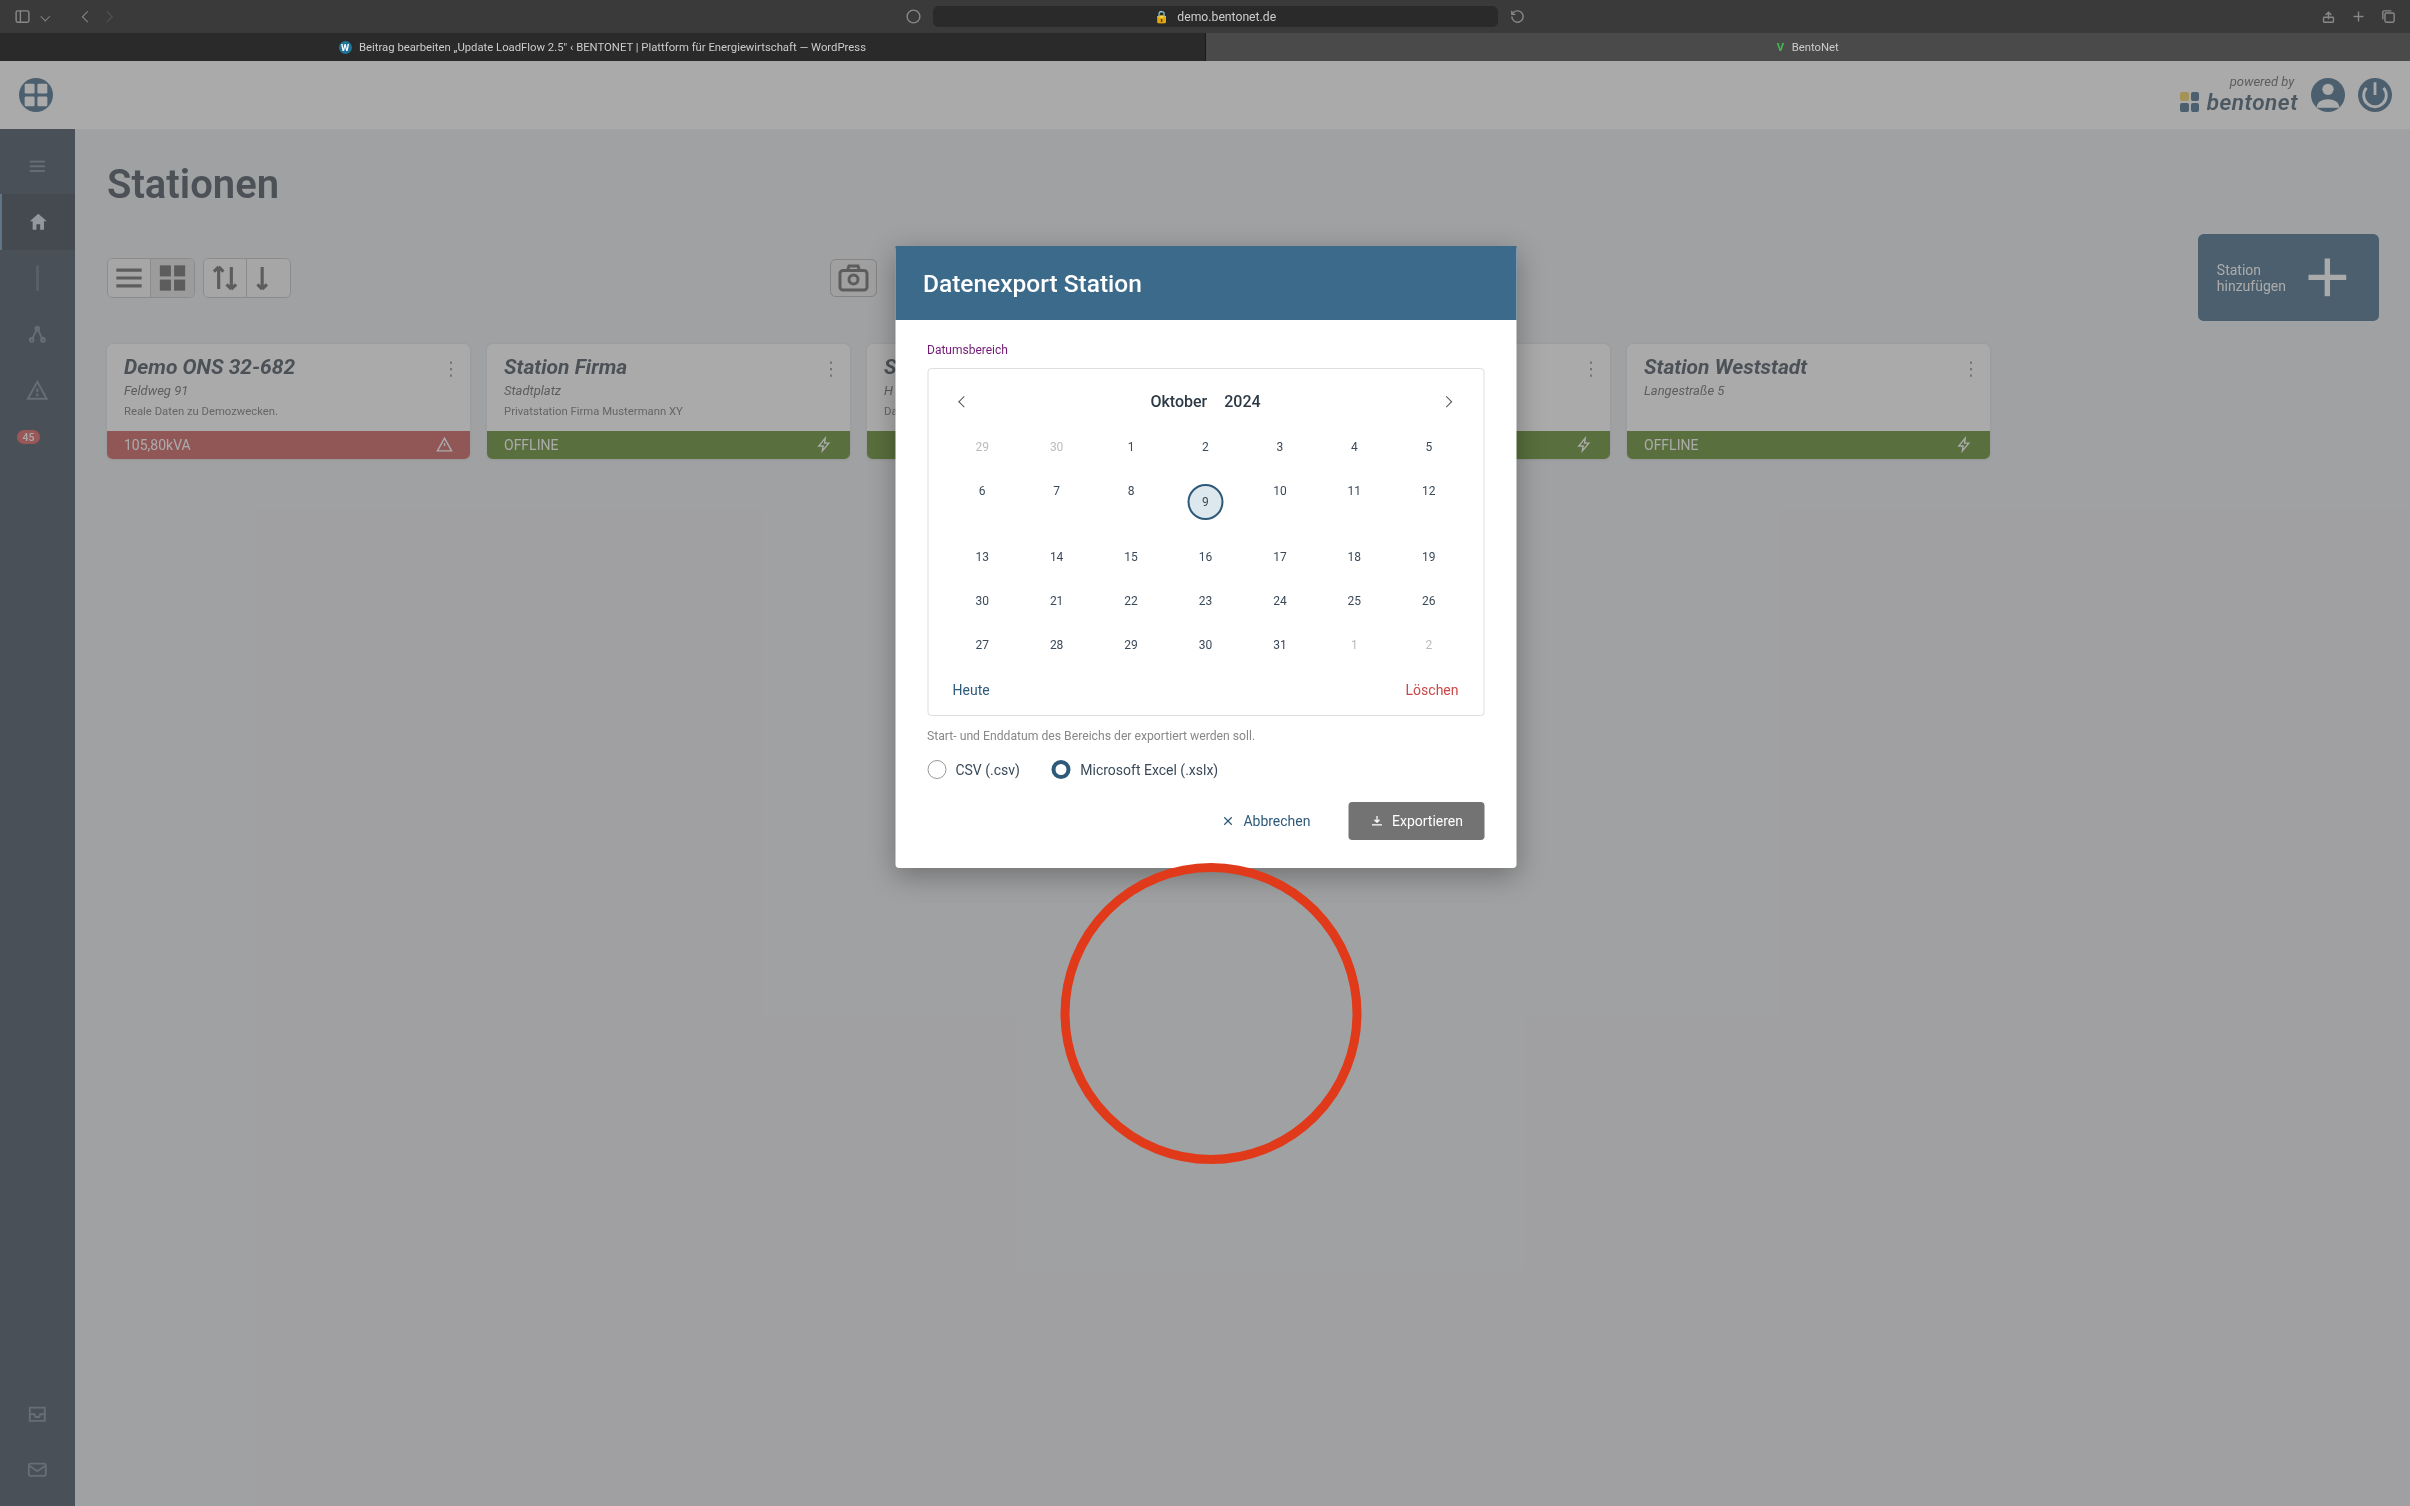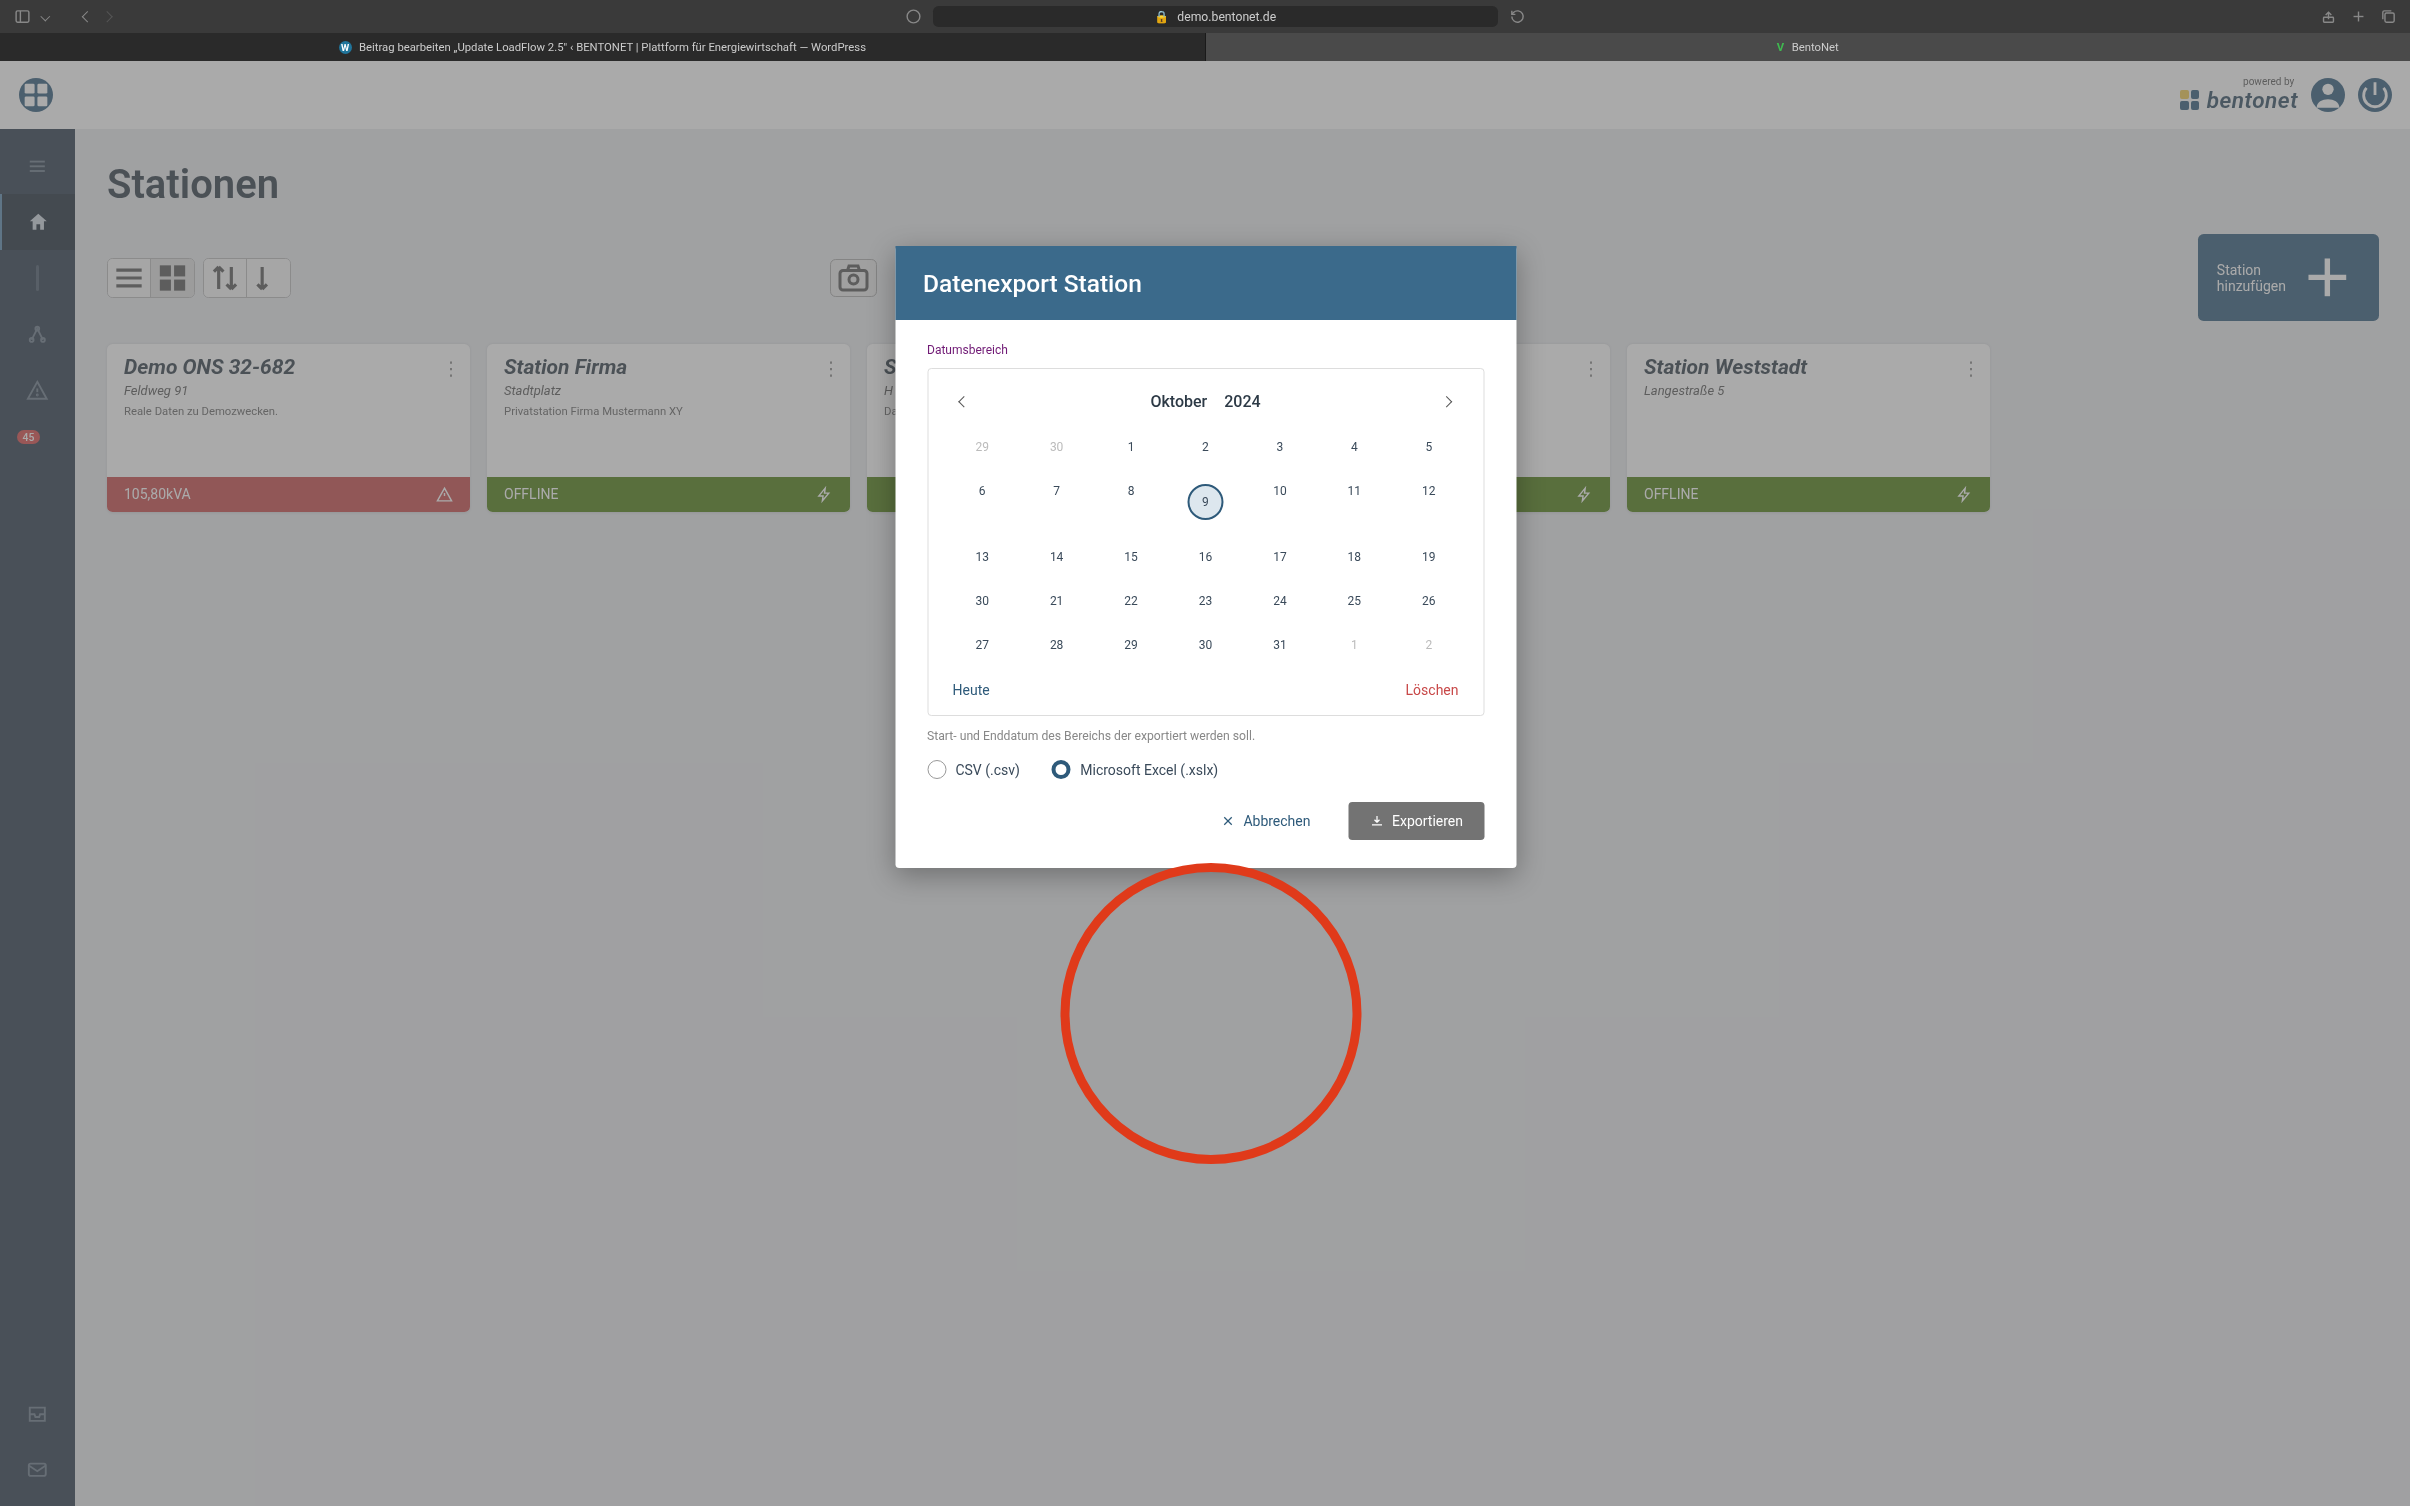--- a/index.html
+++ b/index.html
@@ -23,21 +23,21 @@
   .tab.active { background: #4a4a4a; }
   .tab-icon { width: 13px; height: 13px; display: inline-block; border-radius: 50%; }
   .wp-icon { background: #21759b; color: #fff; font-size: 9.4px; line-height: 13px; text-align: center; font-weight: bold; }
   .bento-icon { color: #3fb950; font-weight: bold; font-size: 11.3px; }
 
   
   .app { position: relative; height: calc(100% - 61px); background: #e8eaed; }
   .app-header { height: 68px; background: #fff; display: flex; align-items: center; padding: 0 19px; justify-content: space-between; }
   .app-menu-btn { width: 34px; height: 34px; border-radius: 50%; background: #2e5a7a; display: flex; align-items: center; justify-content: center; cursor: pointer; }
   .header-right { display: flex; align-items: center; gap: 13px; }
-  .powered { font-size: 10px; color: #555; text-align: right; margin-right: 3.8px; }
+  .powered { font-size: 13px; color: #555; font-style: italic; text-align: right; margin-right: 3.8px; }
   .logo-text { font-size: 22.6px; font-weight: 600; color: #2d4a60; font-style: italic; letter-spacing: 0.5px; }
   .logo-blocks { display: inline-flex; flex-wrap: wrap; width: 21px; height: 21px; gap: 1.9px; margin-right: 5.6px; vertical-align: middle; }
   .logo-blocks span { width: 8.5px; height: 8.5px; background: #2e5a7a; border-radius: 1.9px; }
   .logo-blocks span:first-child { background: #f2c94c; }
   .round-btn { width: 34px; height: 34px; border-radius: 50%; background: #2e5a7a; display: flex; align-items: center; justify-content: center; cursor: pointer; color: #fff; }
 
   
   .sidebar { position: absolute; left: 0; top: 68px; bottom: 0; width: 75px; background: #29384a; display: flex; flex-direction: column; padding-top: 9.4px; }
   .side-item { height: 56px; display: flex; align-items: center; justify-content: center; cursor: pointer; position: relative; }
   .side-item.active { background: #1e2a38; border-left: 2.8px solid #5a8bb0; }
@@ -58,21 +58,21 @@
   .add-station { background: #2e5a7a; color: #fff; padding: 11.3px 19px; border-radius: 5.6px; font-size: 14px; display: flex; align-items: center; gap: 9.4px; cursor: pointer; }
 
   
   .cards { display: flex; gap: 17px; }
   .card { width: 363px; background: #fff; border-radius: 5.6px; overflow: hidden; box-shadow: 0 0.9px 2.8px rgba(0,0,0,0.1); }
   .card-top { padding: 11.3px 17px; position: relative; min-height: 87px; }
   .card-title { font-size: 21px; font-weight: 700; color: #2d3a46; font-style: italic; }
   .card-sub { font-size: 13px; color: #555; font-style: italic; margin-top: 3.8px; }
   .card-desc { font-size: 11.3px; color: #666; margin-top: 7.5px; }
   .card-menu { position: absolute; right: 9.4px; top: 13px; color: #888; font-size: 19px; cursor: pointer; }
-  .card-foot { height: 35px; display: flex; align-items: center; justify-content: space-between; padding: 0 17px; font-size: 14px; color: #fff; margin-top: 46px; }
+  .card-foot { height: 28px; display: flex; align-items: center; justify-content: space-between; padding: 0 17px; font-size: 14px; color: #fff; }
   .card-foot.red { background: #c84848; }
   .card-foot.gray { background: #4d7c0f; }
   .foot-icon { width: 17px; height: 17px; }
 
   
   .overlay { position: absolute; inset: 0; background: rgba(100,100,100,0.55); }
 
   
   .modal { position: absolute; left: 50%; top: 185px; transform: translateX(-50%); width: 621px; background: #fff; border-radius: 3.8px; box-shadow: 0 7.5px 28px rgba(0,0,0,0.3); }
   .modal-head { background: #3b6a8b; color: #fff; padding: 22.6px 28px; font-size: 24.5px; font-weight: 500; }

